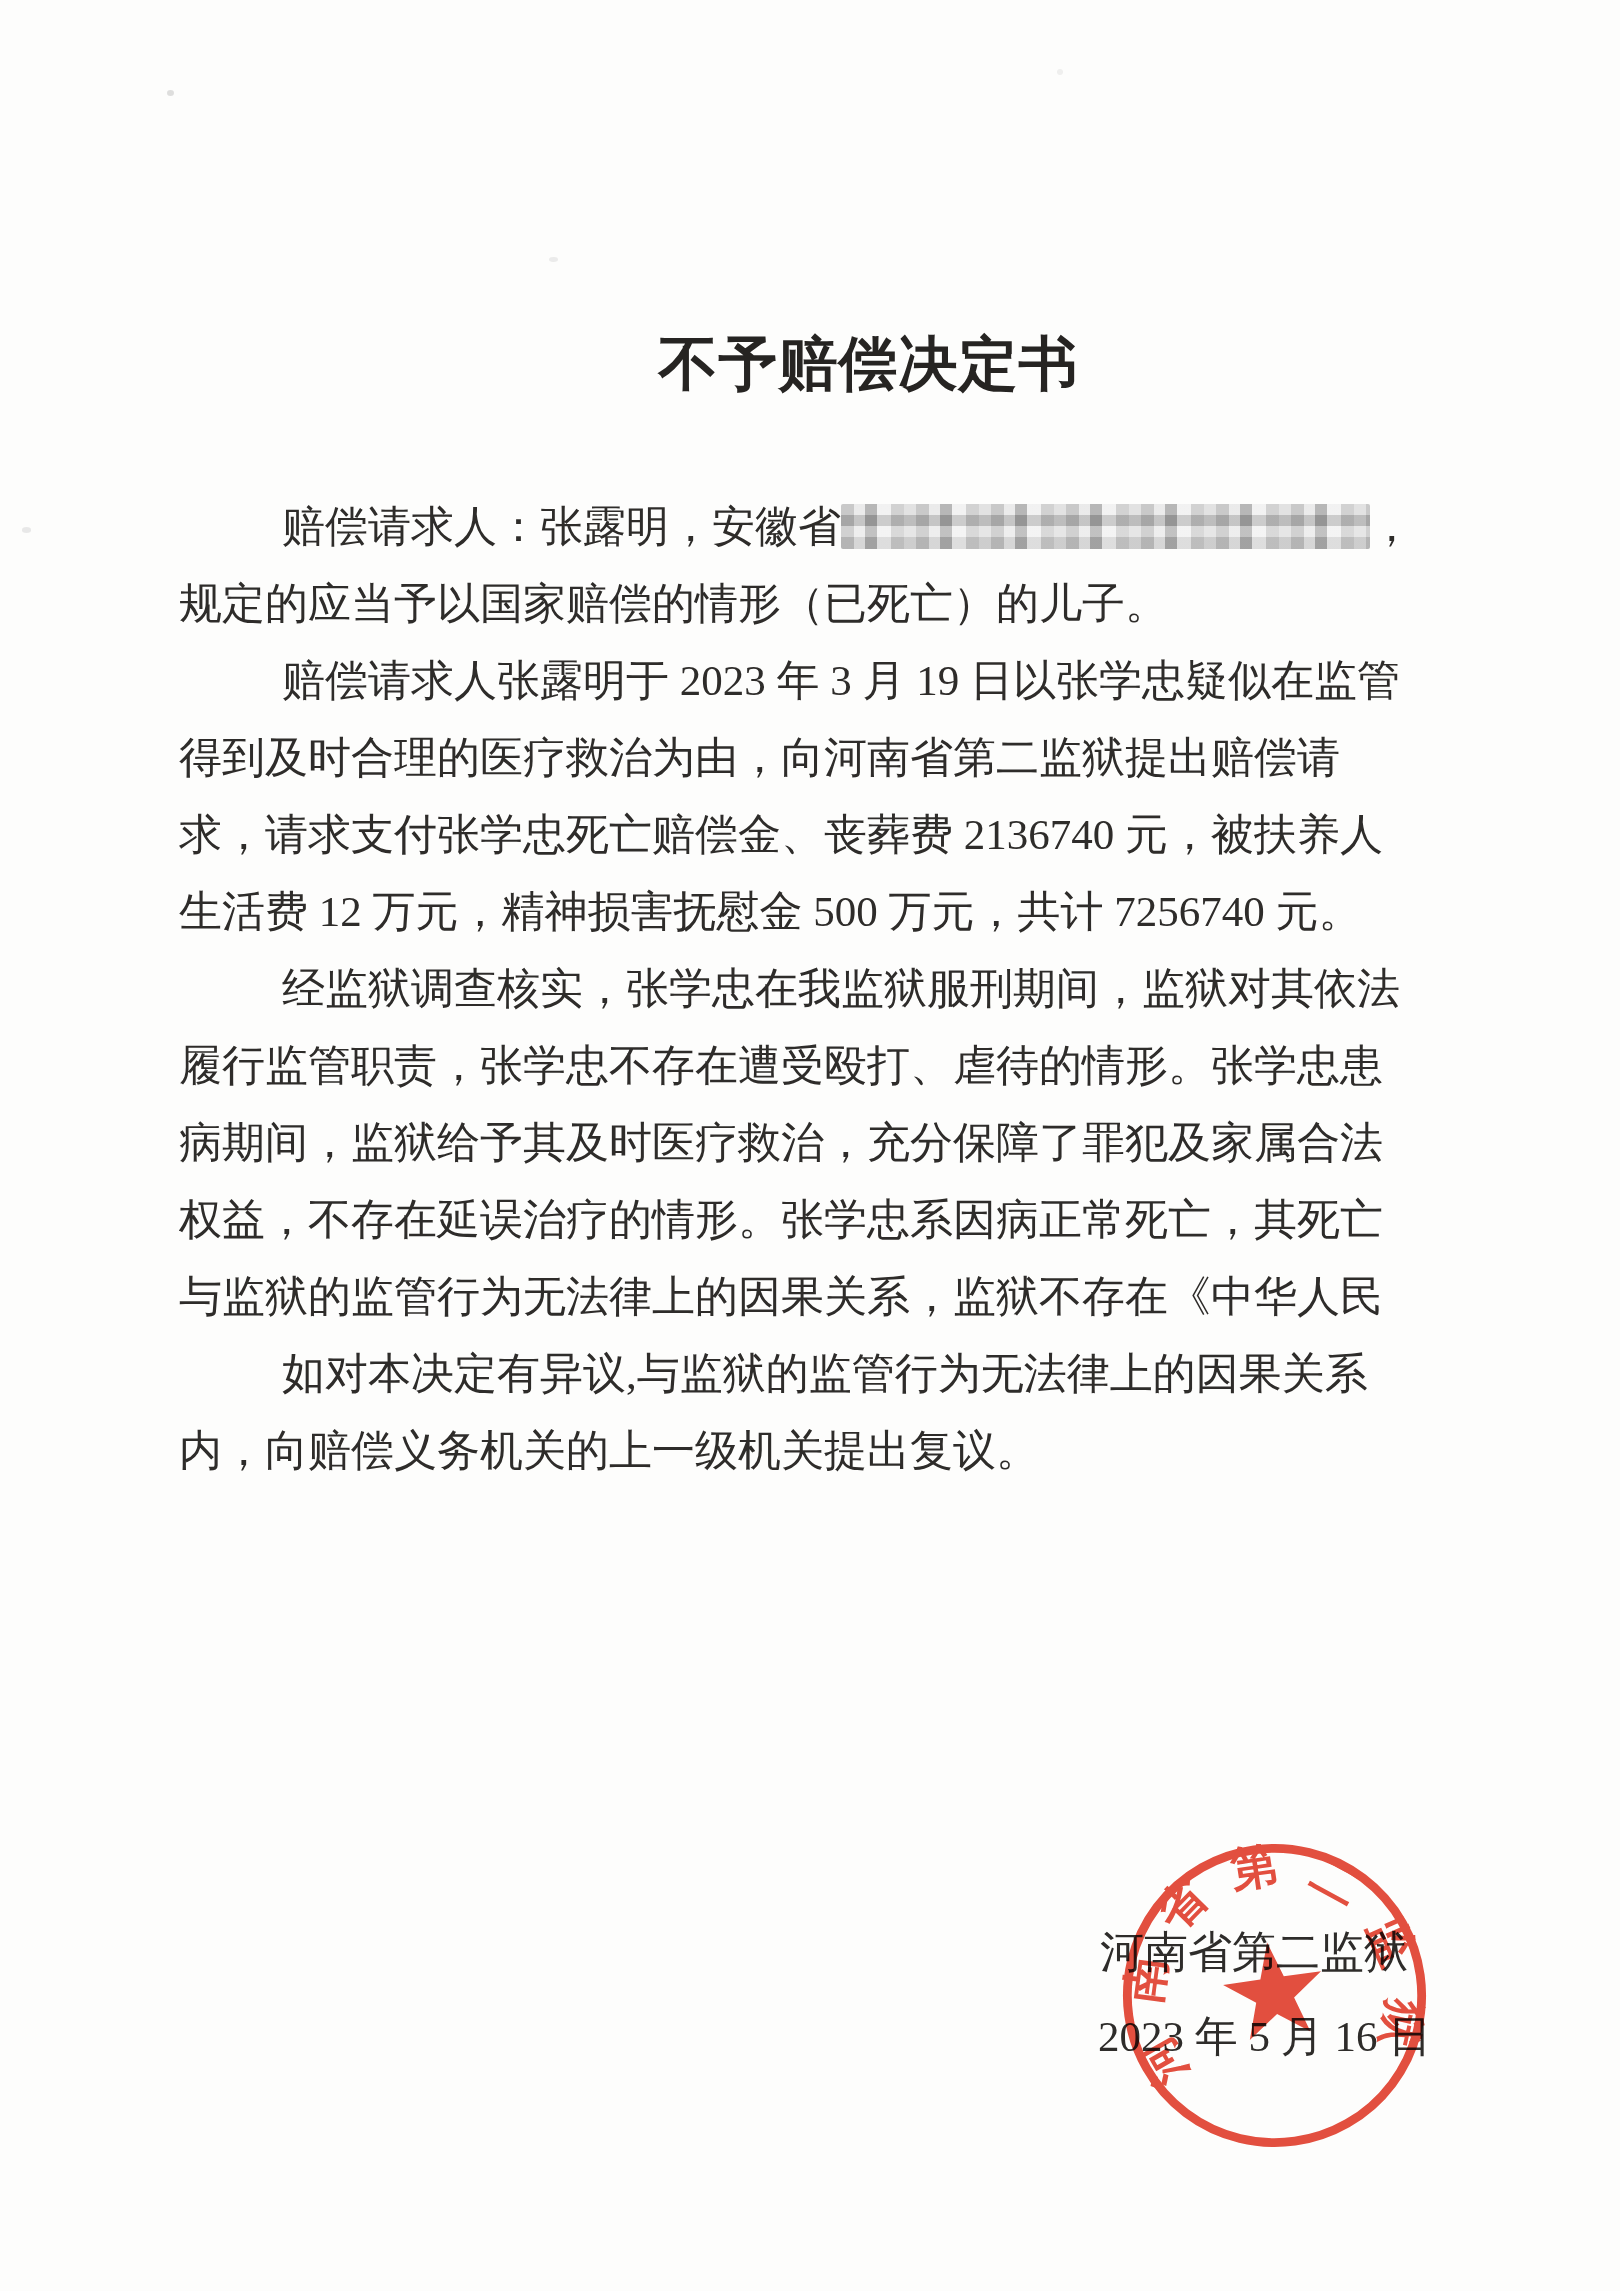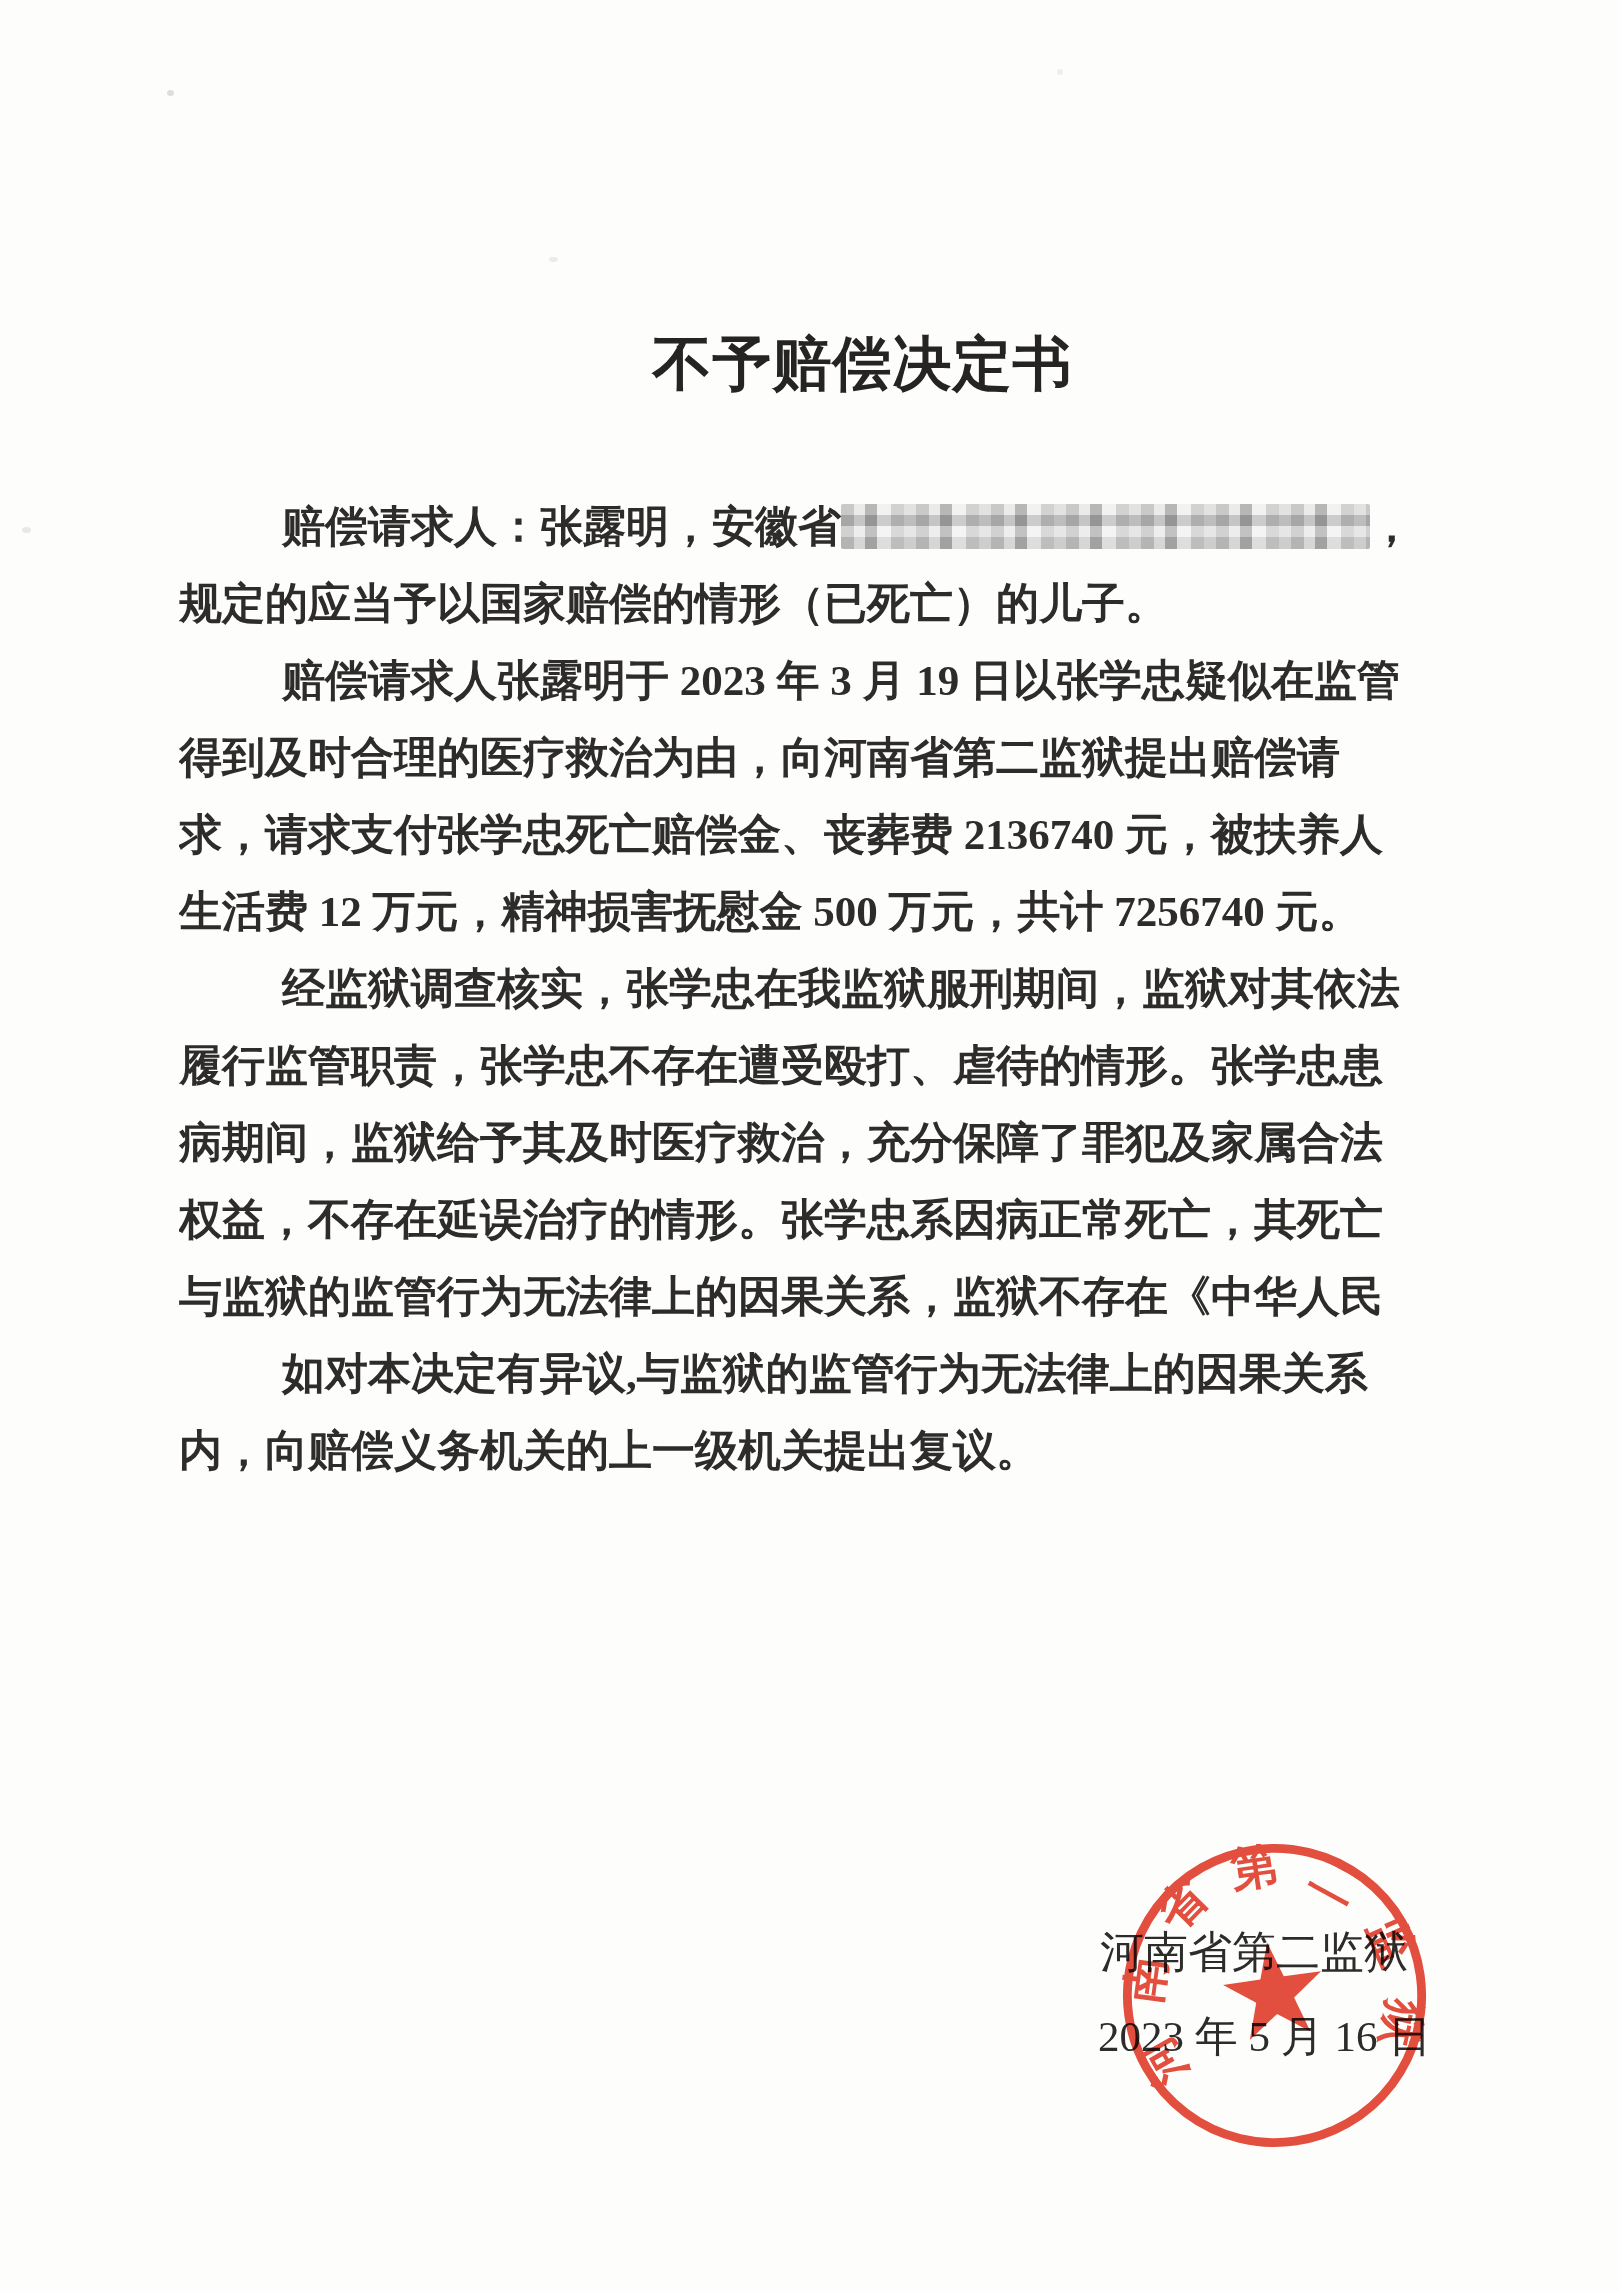--- a/index.html
+++ b/index.html
@@ -5,32 +5,31 @@
   html,body{margin:0;padding:0;}
   body{
     width:1620px;height:2292px;position:relative;
     background:#fdfdfc;
     font-family:"Liberation Serif","DejaVu Serif",serif;
     color:#2e2c2a;
     overflow:hidden;
   }
   .page{position:absolute;inset:0;}
   .doc-title{
-    position:absolute;left:179px;top:321px;width:1279px;height:86px;
+    position:absolute;left:185px;top:321px;width:1279px;height:86px;
     line-height:86px;text-align:center;text-indent:88px;
     font-size:59px;font-weight:bold;letter-spacing:1px;color:#262422;
   }
   .doc-body{
     position:absolute;left:179px;top:488px;width:1279px;
   }
   .line{
     height:77px;line-height:77px;overflow:hidden;
     font-size:43px;text-align:justify;white-space:nowrap;
     color:#2e2c2a;
-    font-weight:bold;
   }
   .line::after{content:"";display:inline-block;width:100%;height:0;}
   .line.indent{padding-left:103px;}
   .mosaic{
     display:inline-block;height:45px;vertical-align:-7.8px;
     background-image:
       repeating-linear-gradient(0deg, rgba(60,60,60,0.10) 0 11.8px, rgba(255,255,255,0.25) 11.8px 23.5px, rgba(40,40,40,0.18) 23.5px 34px, rgba(255,255,255,0.12) 34px 45px),
       repeating-linear-gradient(90deg, #c2c2c2 0 12.7px, #e8e8e8 12.7px 24.5px, #adadad 24.5px 36px, #f0f0f0 36px 50px, #cccccc 50px 63px, #dedede 63px 75px);
     border-radius:2px;
   }

